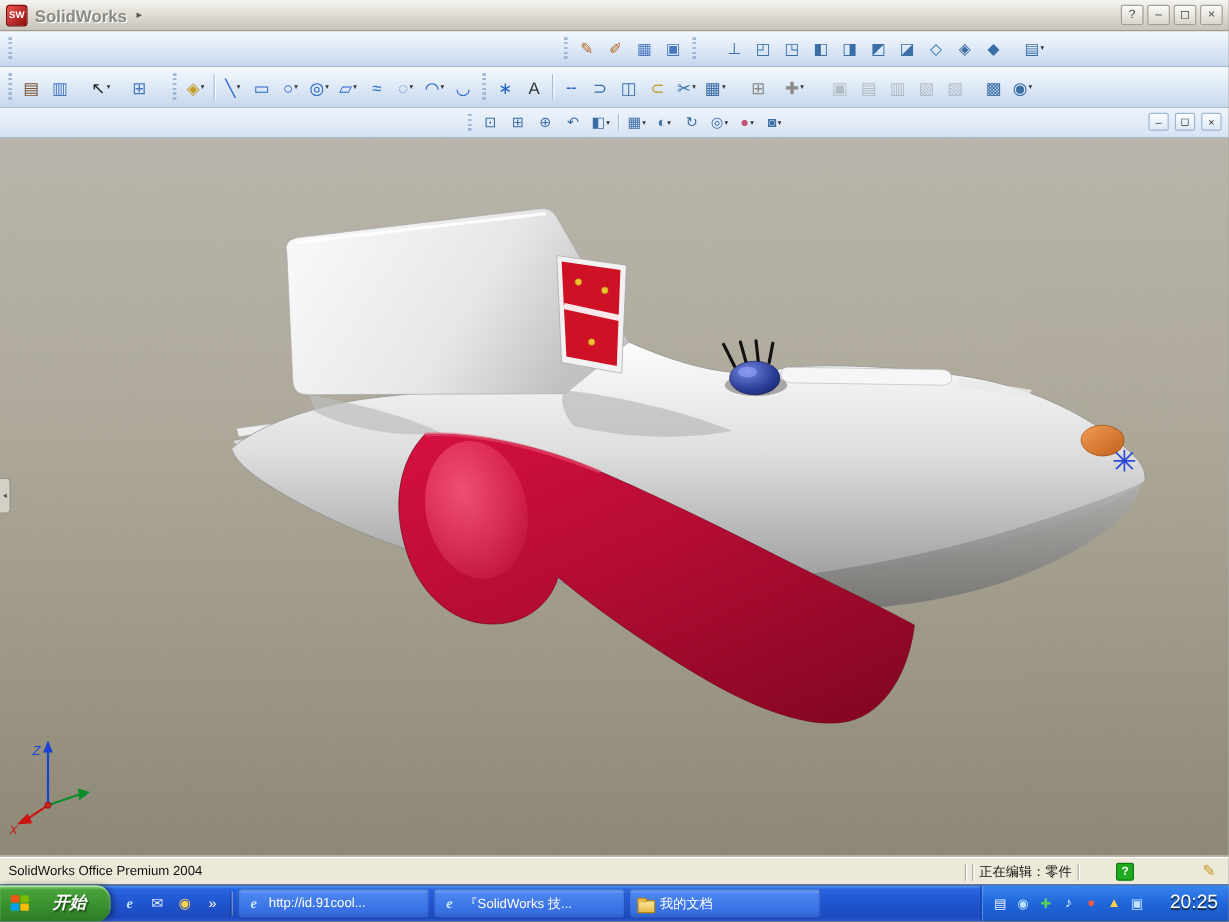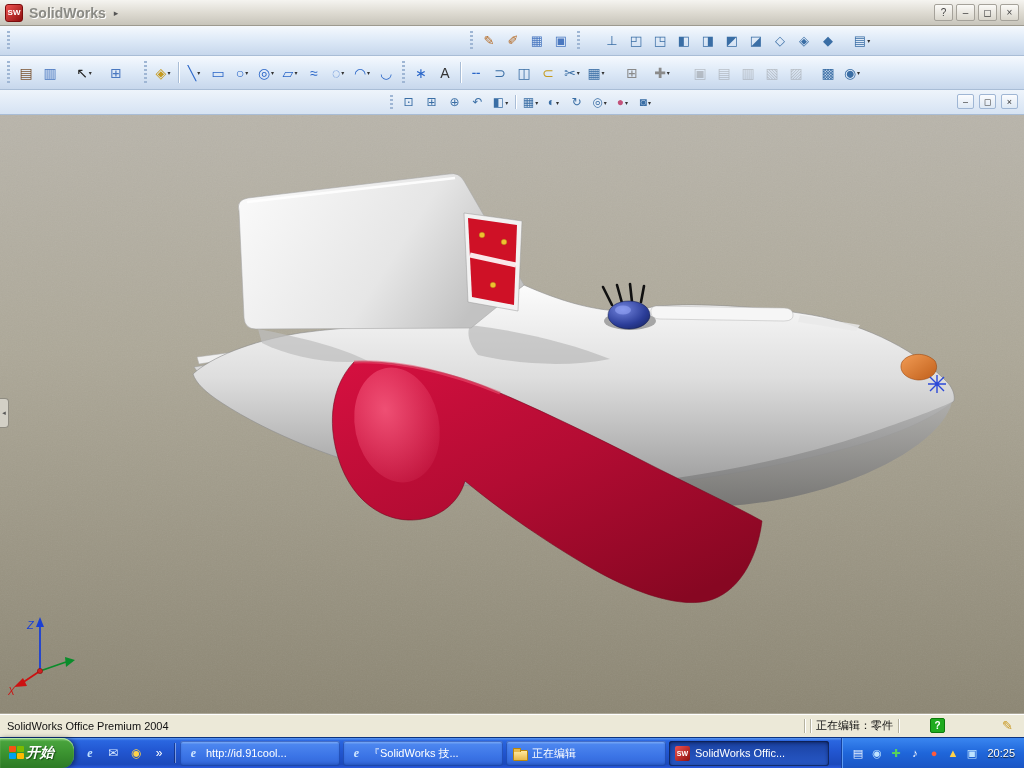--- a/index.html
+++ b/index.html
@@ -55,21 +55,21 @@
     box-shadow:inset 0 1px 0 #fff; font-size:11px; color:#111; padding:0 7px; }
   .sb-right { margin-left:auto; display:flex; align-items:flex-end; gap:5px; }
   .sbsep { width:1px; height:14px; background:#b5b2a0; box-shadow:1px 0 0 #fff; }
   .helpbadge { width:15px; height:15px; background:#1fab1f; border:1px solid #0d7a0d; color:#fff; font-size:10px; font-weight:bold;
     display:flex; align-items:center; justify-content:center; border-radius:2px; margin-left:26px; }
   .goldpencil { color:#c8971e; font-size:13px; margin-left:52px; margin-right:4px; }
 
   
   .taskbar { height:31px; flex:0 0 31px; display:flex; align-items:center;
     background:linear-gradient(180deg,#5a97f2 0%,#2a66e0 9%,#2257d2 42%,#1c49bb 88%,#2a5ade 100%); border-top:1px solid #0c327f; }
-  .startbtn { height:100%; display:flex; align-items:center; gap:0; padding:0 20px 0 9px;
+  .startbtn { height:100%; display:flex; align-items:center; gap:18px; padding:0 20px 0 9px;
     background:linear-gradient(180deg,#8fd07f 0%,#48a33c 12%,#3c9431 48%,#2e7d26 95%);
     border-radius:0 12px 12px 0; box-shadow:2px 0 5px rgba(0,0,0,.45), inset 0 1px 1px #bdeaaf;
     color:#fff; font-weight:bold; font-style:italic; font-size:14px; text-shadow:1px 1px 1px #1d4d18; }
   .winflag { width:17px; height:15px; display:grid; grid-template-columns:7px 7px; grid-template-rows:6px 6px; gap:1px; }
   .winflag span { border-radius:1px; }
   .wf1{background:#f65314}.wf2{background:#7cbb00}.wf3{background:#00a1f1}.wf4{background:#ffbb00}
   .ql { display:flex; align-items:center; gap:7px; padding:0 8px; }
   .qlicon { width:16px; height:16px; display:flex; align-items:center; justify-content:center; font-size:12px; }
   .qldiv { width:1px; height:20px; background:rgba(255,255,255,.4); box-shadow:-1px 0 0 rgba(0,0,30,.35); }
   .tasks { flex:1; min-width:0; display:flex; align-items:center; gap:3px; padding:0 4px; overflow:hidden; }
@@ -83,21 +83,21 @@
   .ticon.ie { color:#cfe6ff; font-family:"Liberation Serif",serif; font-weight:bold; font-style:italic; }
   .ticon.solidworks { background:linear-gradient(135deg,#ef5350,#8e0e0e); color:#fff; font-size:7px; font-weight:bold; }
   .ticon.folder { position:relative; }
   .ticon.folder::before { content:""; position:absolute; left:1px; top:4px; width:13px; height:9px;
     background:linear-gradient(#ffe9a0,#e8b94a); border:1px solid #b8860b; border-radius:1px; }
   .ticon.folder::after { content:""; position:absolute; left:1px; top:2px; width:6px; height:3px;
     background:#e8b94a; border:1px solid #b8860b; border-bottom:none; border-radius:1px 1px 0 0; }
   .tray { height:100%; display:flex; align-items:center; gap:4px; padding:0 9px 0 8px;
     background:linear-gradient(180deg,#3a86f0 0%,#1f66da 50%,#1a55c4 100%); border-left:1px solid #1441a0; box-shadow:inset 1px 0 0 #5e9bf2; }
   .trayicon { width:15px; height:15px; display:flex; align-items:center; justify-content:center; font-size:11px; }
-  .clock { color:#fff; font-size:11px; margin-left:4px; text-shadow:0 1px 1px #123; }
+  .clock { color:#fff; font-size:16px; margin-left:16px; text-shadow:0 1px 1px #123; }
 </style>
 </head>
 <body>
 
 <div class="screen">
 
   <div class="titlebar">
     <span class="swlogo">SW</span>
     <span class="appname">SolidWorks</span>
     <span class="menuarrow">▸</span>
@@ -479,25 +479,21 @@
         <div class="task">
           <span class="ticon ie">e</span>
           <span class="tlabel">http://id.91cool...</span>
         </div>
         <div class="task">
           <span class="ticon ie">e</span>
           <span class="tlabel">『SolidWorks 技...</span>
         </div>
         <div class="task">
           <span class="ticon folder"></span>
-          <span class="tlabel">正在编辑</span>
-        </div>
-        <div class="task active">
-          <span class="ticon solidworks">SW</span>
-          <span class="tlabel">SolidWorks Offic...</span>
+          <span class="tlabel">我的文档</span>
         </div>
       </div>
     <div class="tray">
       <span style="display:flex;align-items:center;gap:4px;">
           <span class="trayicon" style="color: rgb(234, 242, 255);">▤</span>
           <span class="trayicon" style="color: rgb(191, 227, 255);">◉</span>
           <span class="trayicon" style="color: rgb(87, 208, 92);">✚</span>
           <span class="trayicon" style="color: rgb(255, 255, 255);">♪</span>
           <span class="trayicon" style="color: rgb(255, 90, 60);">●</span>
           <span class="trayicon" style="color: rgb(255, 210, 74);">▲</span>

